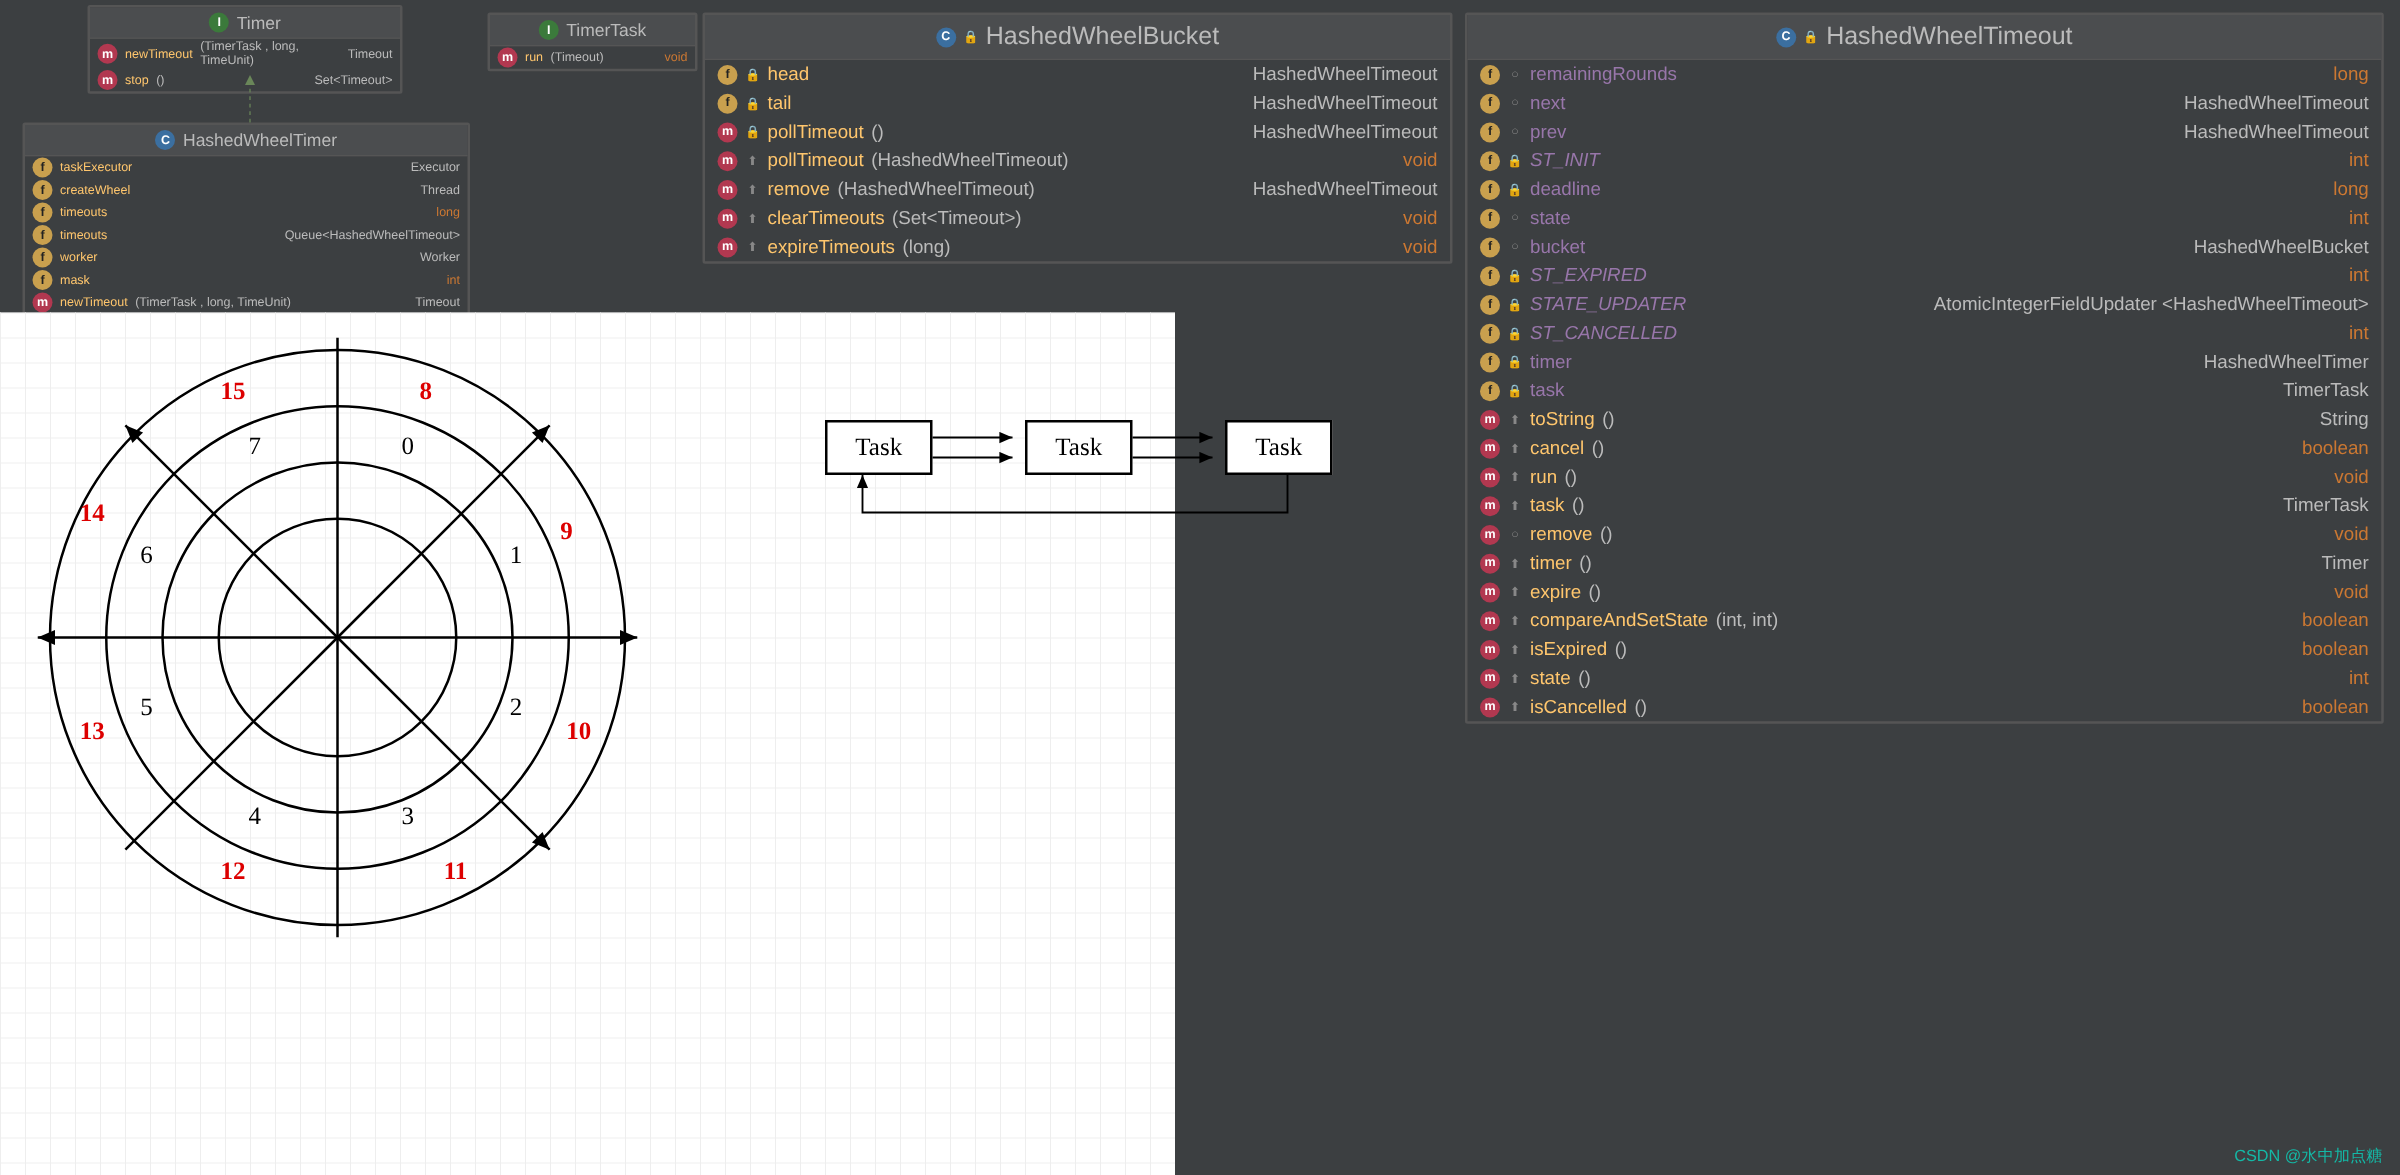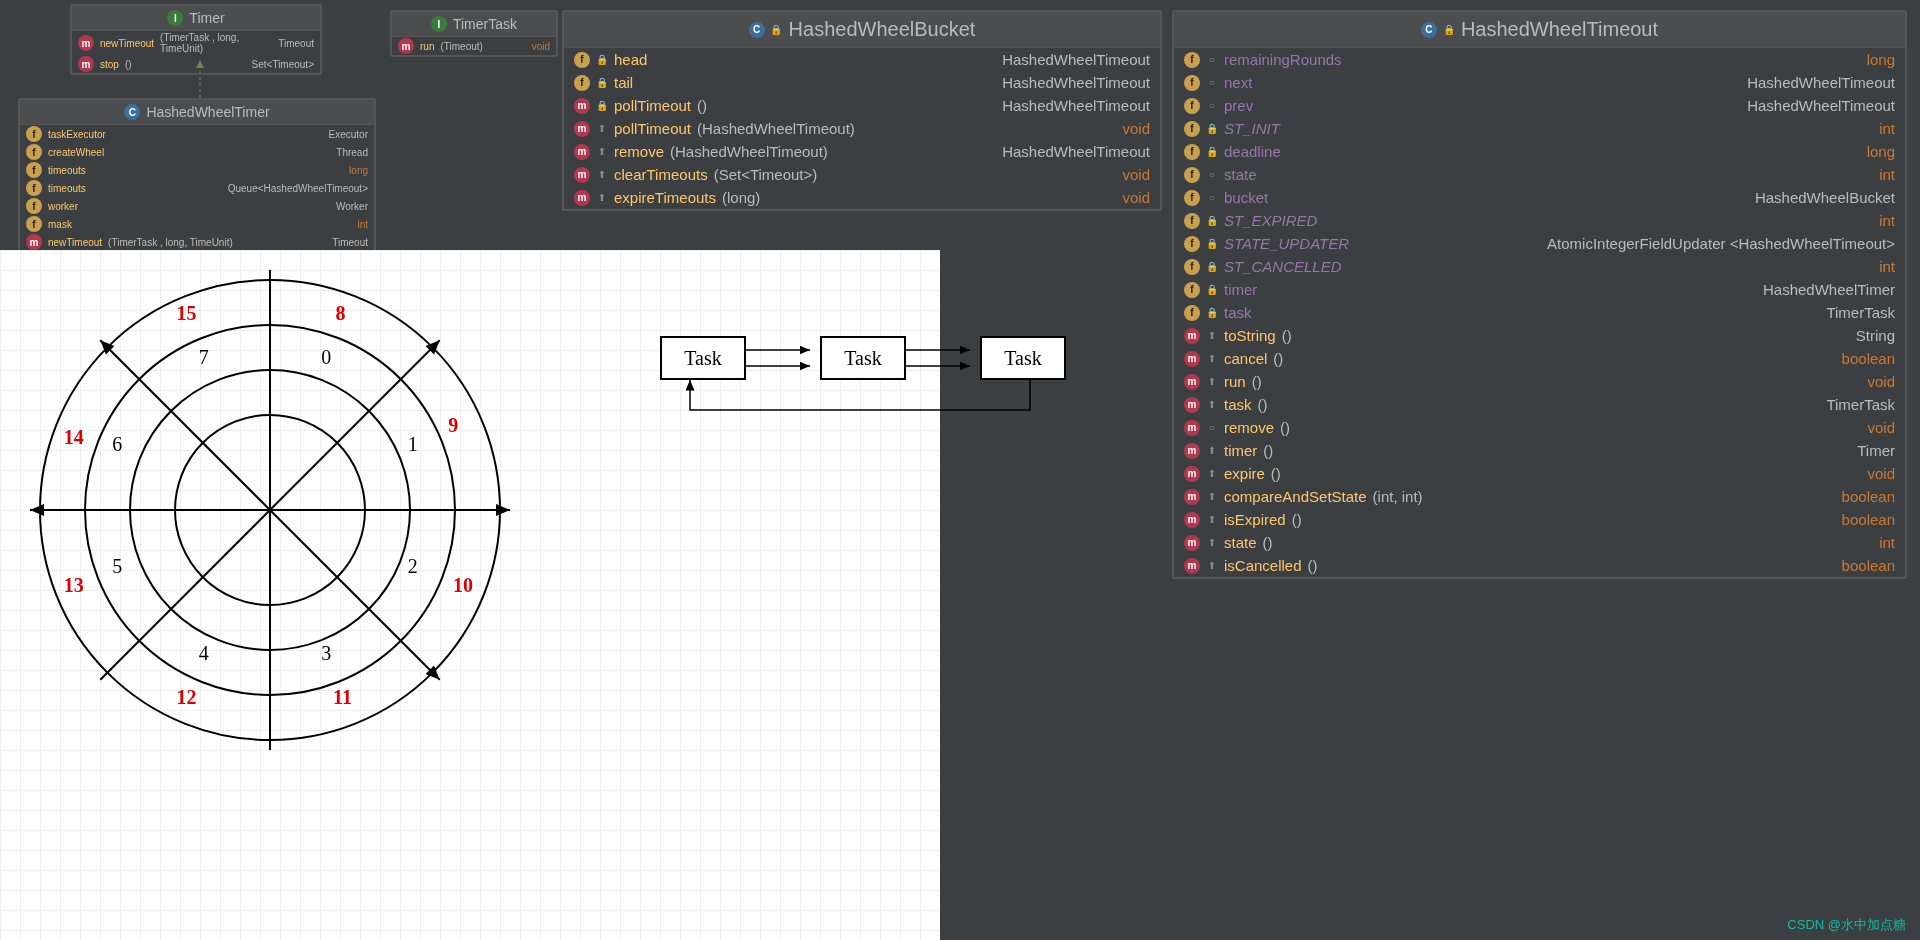--- a/index.html
+++ b/index.html
@@ -427,24 +427,24 @@
       <div class="wlabel" style="left: 407.821px; top: 182.771px;">1</div>
       <div class="wlabel" style="left: 407.821px; top: 305.229px;">2</div>
       <div class="wlabel" style="left: 321.229px; top: 391.821px;">3</div>
       <div class="wlabel" style="left: 198.771px; top: 391.821px;">4</div>
       <div class="wlabel" style="left: 112.179px; top: 305.229px;">5</div>
       <div class="wlabel" style="left: 112.179px; top: 182.771px;">6</div>
       <div class="wlabel" style="left: 198.771px; top: 96.1793px;">7</div>
       <div class="wlabel red" style="left: 335.598px; top: 51.8331px;">8</div>
       <div class="wlabel red" style="left: 448.167px; top: 164.402px;">9</div>
       <div class="wlabel red" style="left: 453px; top: 323.598px;">10</div>
-      <div class="wlabel red" style="left: 333px; top: 436.167px;">11</div>
+      <div class="wlabel red" style="left: 355px; top: 436.167px;">11</div>
       <div class="wlabel red" style="left: 176.402px; top: 436.167px;">12</div>
       <div class="wlabel red" style="left: 63.8331px; top: 323.598px;">13</div>
-      <div class="wlabel red" style="left: 63.8331px; top: 176px;">14</div>
+      <div class="wlabel red" style="left: 63.8331px; top: 150px;">14</div>
       <div class="wlabel red" style="left: 176.402px; top: 51.8331px;">15</div>
     </div>
 
   <div id="tasks">
       <div class="taskbox" style="left: 660px; top: 86px;">Task</div>
       <div class="taskbox" style="left: 820px; top: 86px;">Task</div>
       <div class="taskbox" style="left: 980px; top: 86px;">Task</div>
     </div>
   <svg style="position:absolute;left:650px;top:80px;width:460px;height:120px">
     <defs>

